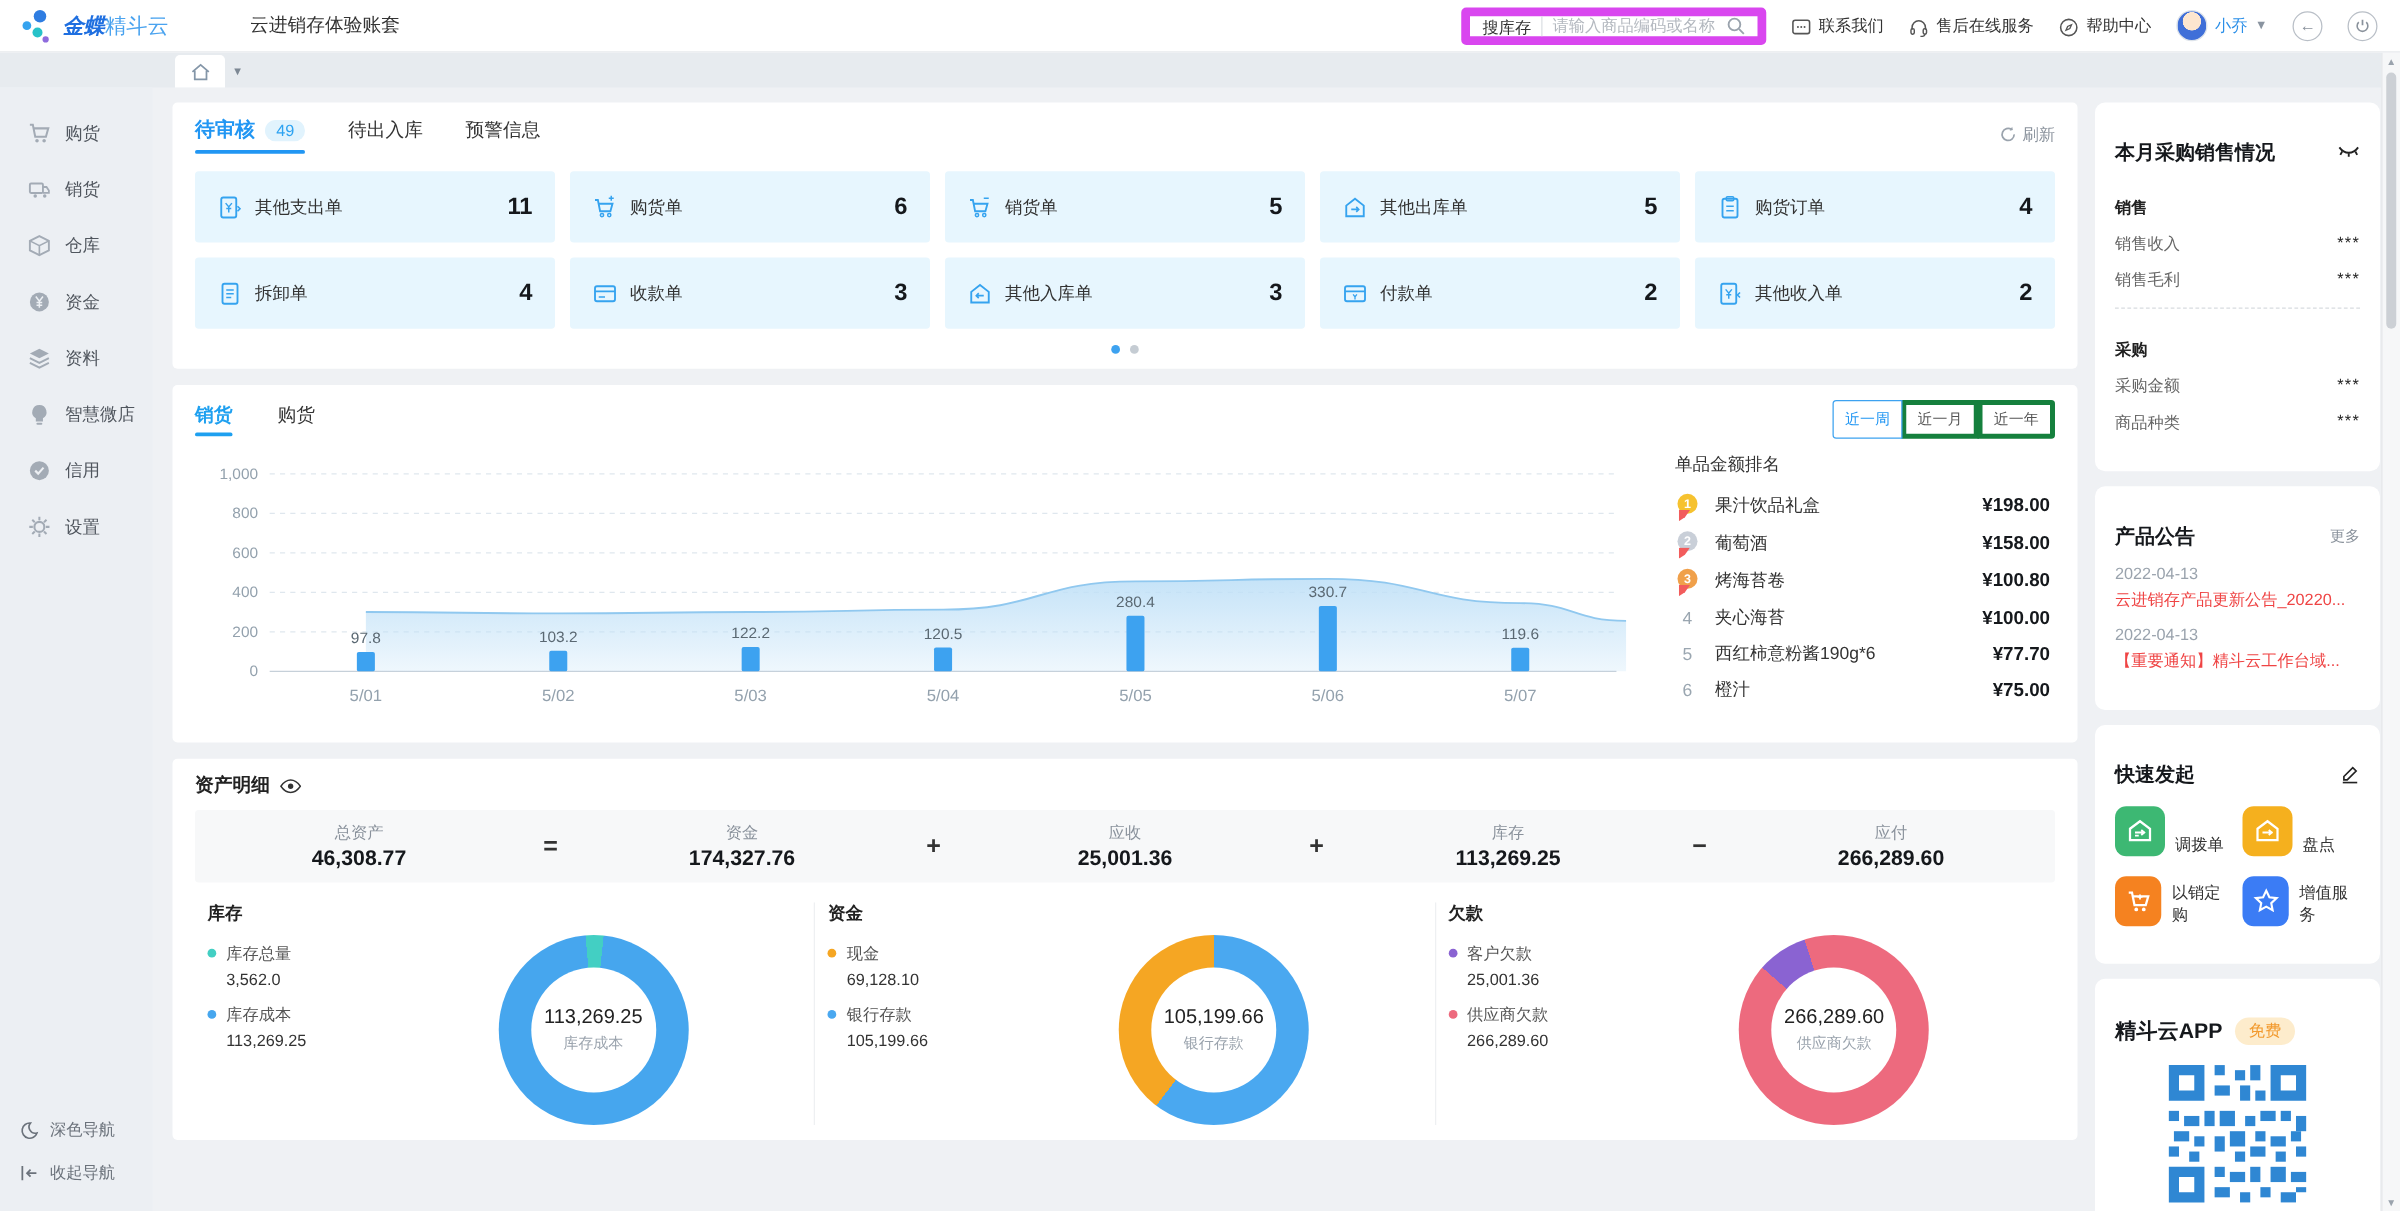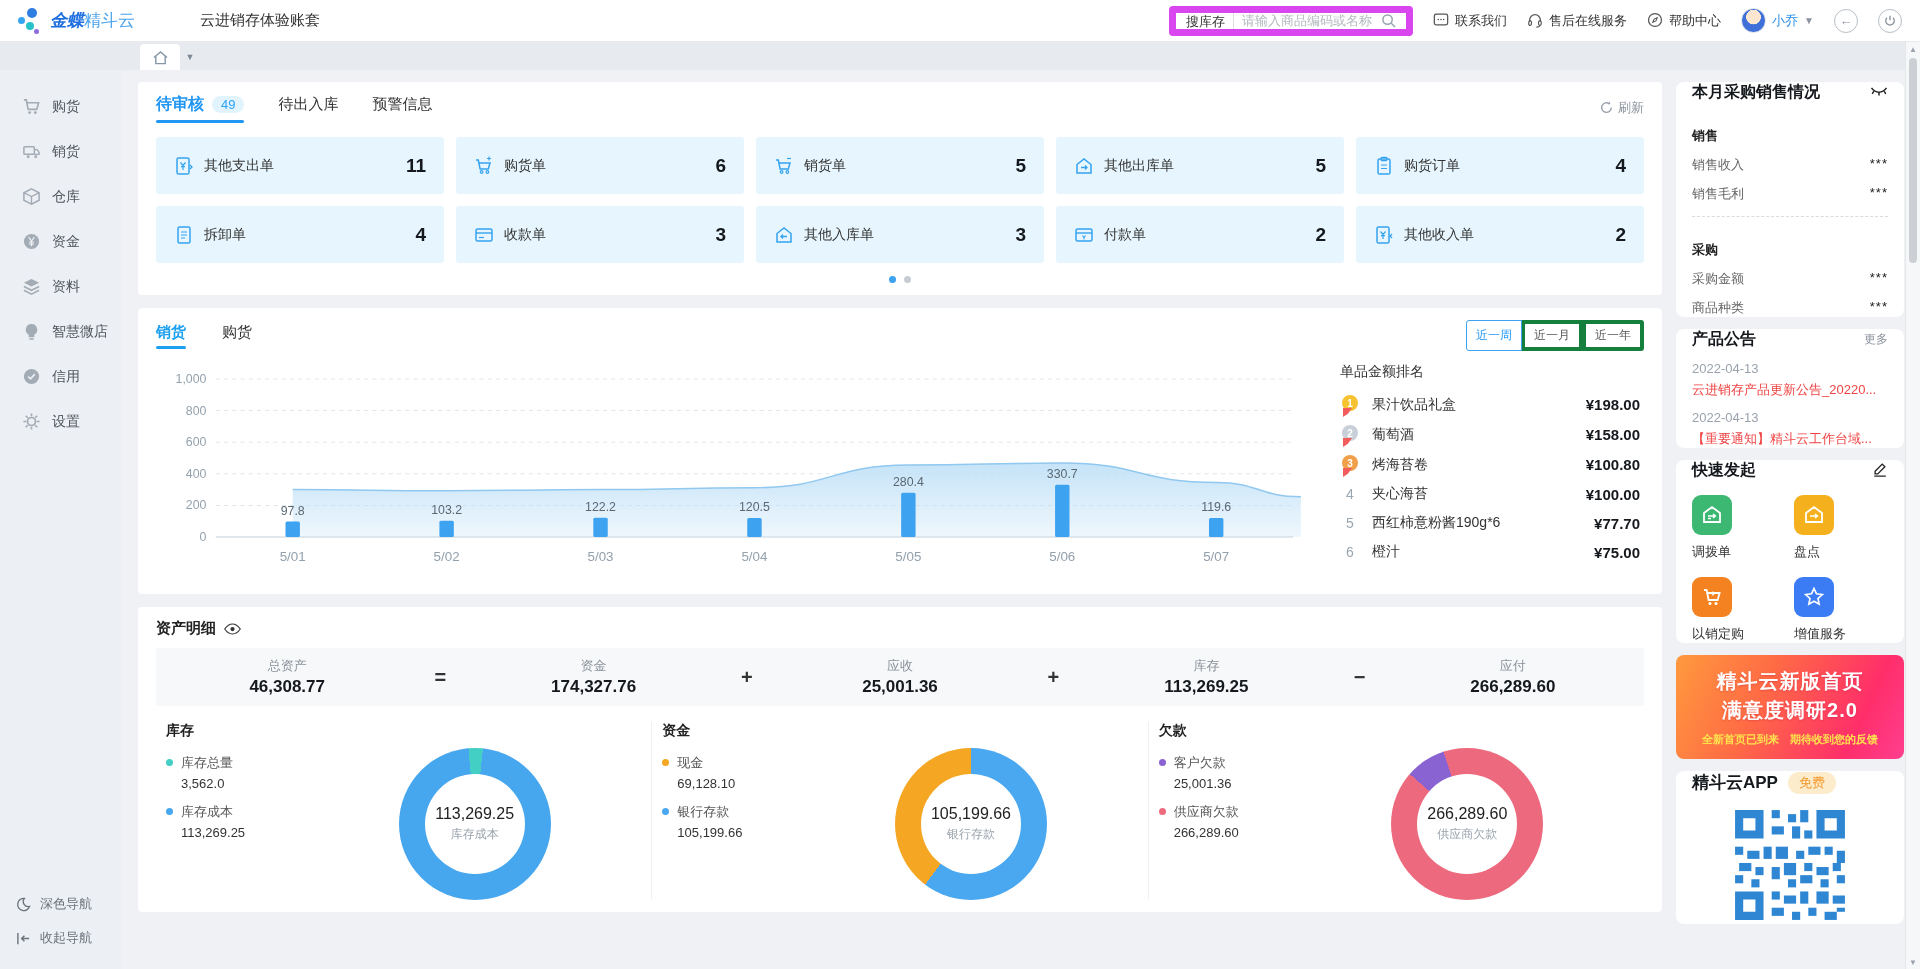--- a/index.html
+++ b/index.html
@@ -17,21 +17,21 @@
 .logo-dots i:nth-child(4){width:5px;height:5px;background:#8e6bdd;left:16px;top:21px}
 .logo-bold{color:#1f6fe0;font-weight:bold;font-size:17px;font-style:italic}
 .logo-light{color:#4aa3ef;font-size:17px}
 .ws-title{font-size:15px;color:#333;margin-left:22px}
 .topbar-right{margin-left:auto;display:flex;align-items:center;gap:20px}
 .searchbox{display:flex;height:30px;border:7px solid #d946ef;border-radius:4px;padding:0 10px;width:244px;gap:8px}
 .search-scope{font-size:13px;color:#333;white-space:nowrap}
 .search-sep{width:1px;height:16px;background:#dcdfe4}
 .searchbox input{border:none;outline:none;flex:1;font-size:13px;color:#333;min-width:0;background:transparent}
 .searchbox input::placeholder{color:#b3b8bf}
-.top-link{display:flex;align-items:flex-start;gap:6px;font-size:13px;color:#333;cursor:pointer;white-space:nowrap}
+.top-link{display:flex;align-items:flex-end;gap:6px;font-size:13px;color:#333;cursor:pointer;white-space:nowrap}
 .user{display:flex;align-items:center;gap:6px;cursor:pointer}
 .avatar{width:25px;height:25px;border-radius:50%;background:radial-gradient(circle at 50% 35%,#fde6cf 0 38%,#3f6fd8 40%);border:1px solid #dde3ea;overflow:hidden}
 .user-name{color:#2b8fe8;font-size:13px}
 .chev{color:#8a94a0;font-size:10px}
 .circle-btn{width:24px;height:24px;border:1px solid #b9bfc7;border-radius:50%;display:flex;align-items:center;justify-content:center;color:#8a929c;font-size:13px;cursor:pointer;background:#fff}
 
 .tabstrip{height:28px;background:#e7ebef;display:flex;align-items:flex-end;padding-left:140px}
 .home-tab{width:40px;height:26px;background:#fff;border-radius:4px 4px 0 0;display:flex;align-items:center;justify-content:center}
 .tab-caret{width:20px;height:26px;display:flex;align-items:center;justify-content:center;color:#7d8894;font-size:9px;cursor:pointer}
 
@@ -101,33 +101,33 @@
 .legend li{display:flex;gap:8px;margin-bottom:12px}
 .dot{width:7px;height:7px;border-radius:50%;margin-top:5px;flex-shrink:0}
 .lg-label{font-size:13px;color:#555}
 .lg-value{font-size:13px;color:#333;margin-top:4px}
 .donut-wrap{flex:1;display:flex;justify-content:center}
 .donut{width:152px;height:152px;border-radius:50%;position:relative}
 .hole{position:absolute;inset:26px;background:#fff;border-radius:50%;display:flex;flex-direction:column;align-items:center;justify-content:center}
 .hv{font-size:16px;color:#222}
 .hl{font-size:12px;color:#9aa3ad;margin-top:3px}
 
-.rcard{background:#fff;border-radius:8px;padding:0 16px}
+.rcard{background:#fff;border-radius:8px;padding:30px 16px}
 .rc-head{display:flex;align-items:center}
 .rc-title{font-size:16px;font-weight:bold;color:#15181c}
 .rc-right{margin-left:auto;cursor:pointer}
 .grp-head{font-size:13px;font-weight:bold;color:#222;margin-top:24px}
 .kv{display:flex;font-size:13px;color:#666;margin-top:11px}
 .kv .v{margin-left:auto;color:#222;letter-spacing:1px}
 .dashed{border-top:1px dashed #d8dce0;margin-top:13px}
 .ann-date{font-size:13px;color:#9aa3ad;margin-top:11px}
 .ann-text{font-size:13px;color:#ef4444;margin-top:5px;white-space:nowrap;overflow:hidden;text-overflow:ellipsis;cursor:pointer}
 .more{font-size:12px;color:#8a929c}
 .qgrid{display:grid;grid-template-columns:1fr 1fr;gap:16px 8px;margin-top:14px}
-.qitem{display:flex;flex-direction:column;align-items:flex-start;gap:8px;cursor:pointer}
+.qitem{display:flex;flex-direction:row;align-items:flex-end;gap:8px;cursor:pointer}
 .qicon{width:40px;height:40px;border-radius:9px;display:flex;align-items:center;justify-content:center}
 .qlabel{font-size:13px;color:#333}
 .banner{border-radius:8px;height:104px;background:linear-gradient(115deg,#ff9a3d,#ff6a45 38%,#ff2e6a 78%,#ff3f8f);display:flex;flex-direction:column;align-items:center;justify-content:center;cursor:pointer;overflow:hidden;position:relative}
 .bn1{color:#fff;font-size:20px;font-weight:bold;letter-spacing:1px;text-shadow:0 1px 2px rgba(180,20,60,.35)}
 .bn2{color:#fff;font-size:20px;font-weight:bold;letter-spacing:1px;margin-top:2px;text-shadow:0 1px 2px rgba(180,20,60,.35)}
 .bnsub{color:#ffe24d;font-size:11px;font-weight:bold;margin-top:8px}
 .app-head{display:flex;align-items:center;gap:10px}
 .free-badge{background:#fdeccc;color:#f29a2e;font-size:13px;border-radius:12px;padding:2px 11px}
 .qr{display:flex;justify-content:center;margin-top:12px}
 
@@ -722,25 +722,20 @@
               <span class="qicon" style="background-color: rgb(59, 124, 245);">
                 <svg width="24" height="24" viewBox="0 0 24 24">
                     <path d="M12 3.5l2.5 5.3 5.8.7-4.3 4 1.1 5.7-5.1-2.9-5.1 2.9 1.1-5.7-4.3-4 5.8-.7z" fill="none" stroke="#fff" stroke-width="1.7"></path>
                   </svg>
               </span>
               <span class="qlabel">增值服务</span>
             </div>
           </div>
         </div>
 
-        <div class="banner">
-          <div class="bn1">精斗云新版首页</div>
-          <div class="bn2">满意度调研2.0</div>
-          <div class="bnsub">全新首页已到来　期待收到您的反馈</div>
-        </div>
 
         <div class="rcard">
           <div class="app-head">
             <span class="rc-title" style="font-size:17px">精斗云APP</span>
             <span class="free-badge">免费</span>
           </div>
           <div class="qr">
             <svg width="118" height="118" viewBox="0 0 29 29">
               <g fill="#2f87d3">
                 <path d="M1 1h7v7H1zM3 3h3v3H3z" fill-rule="evenodd"></path>

